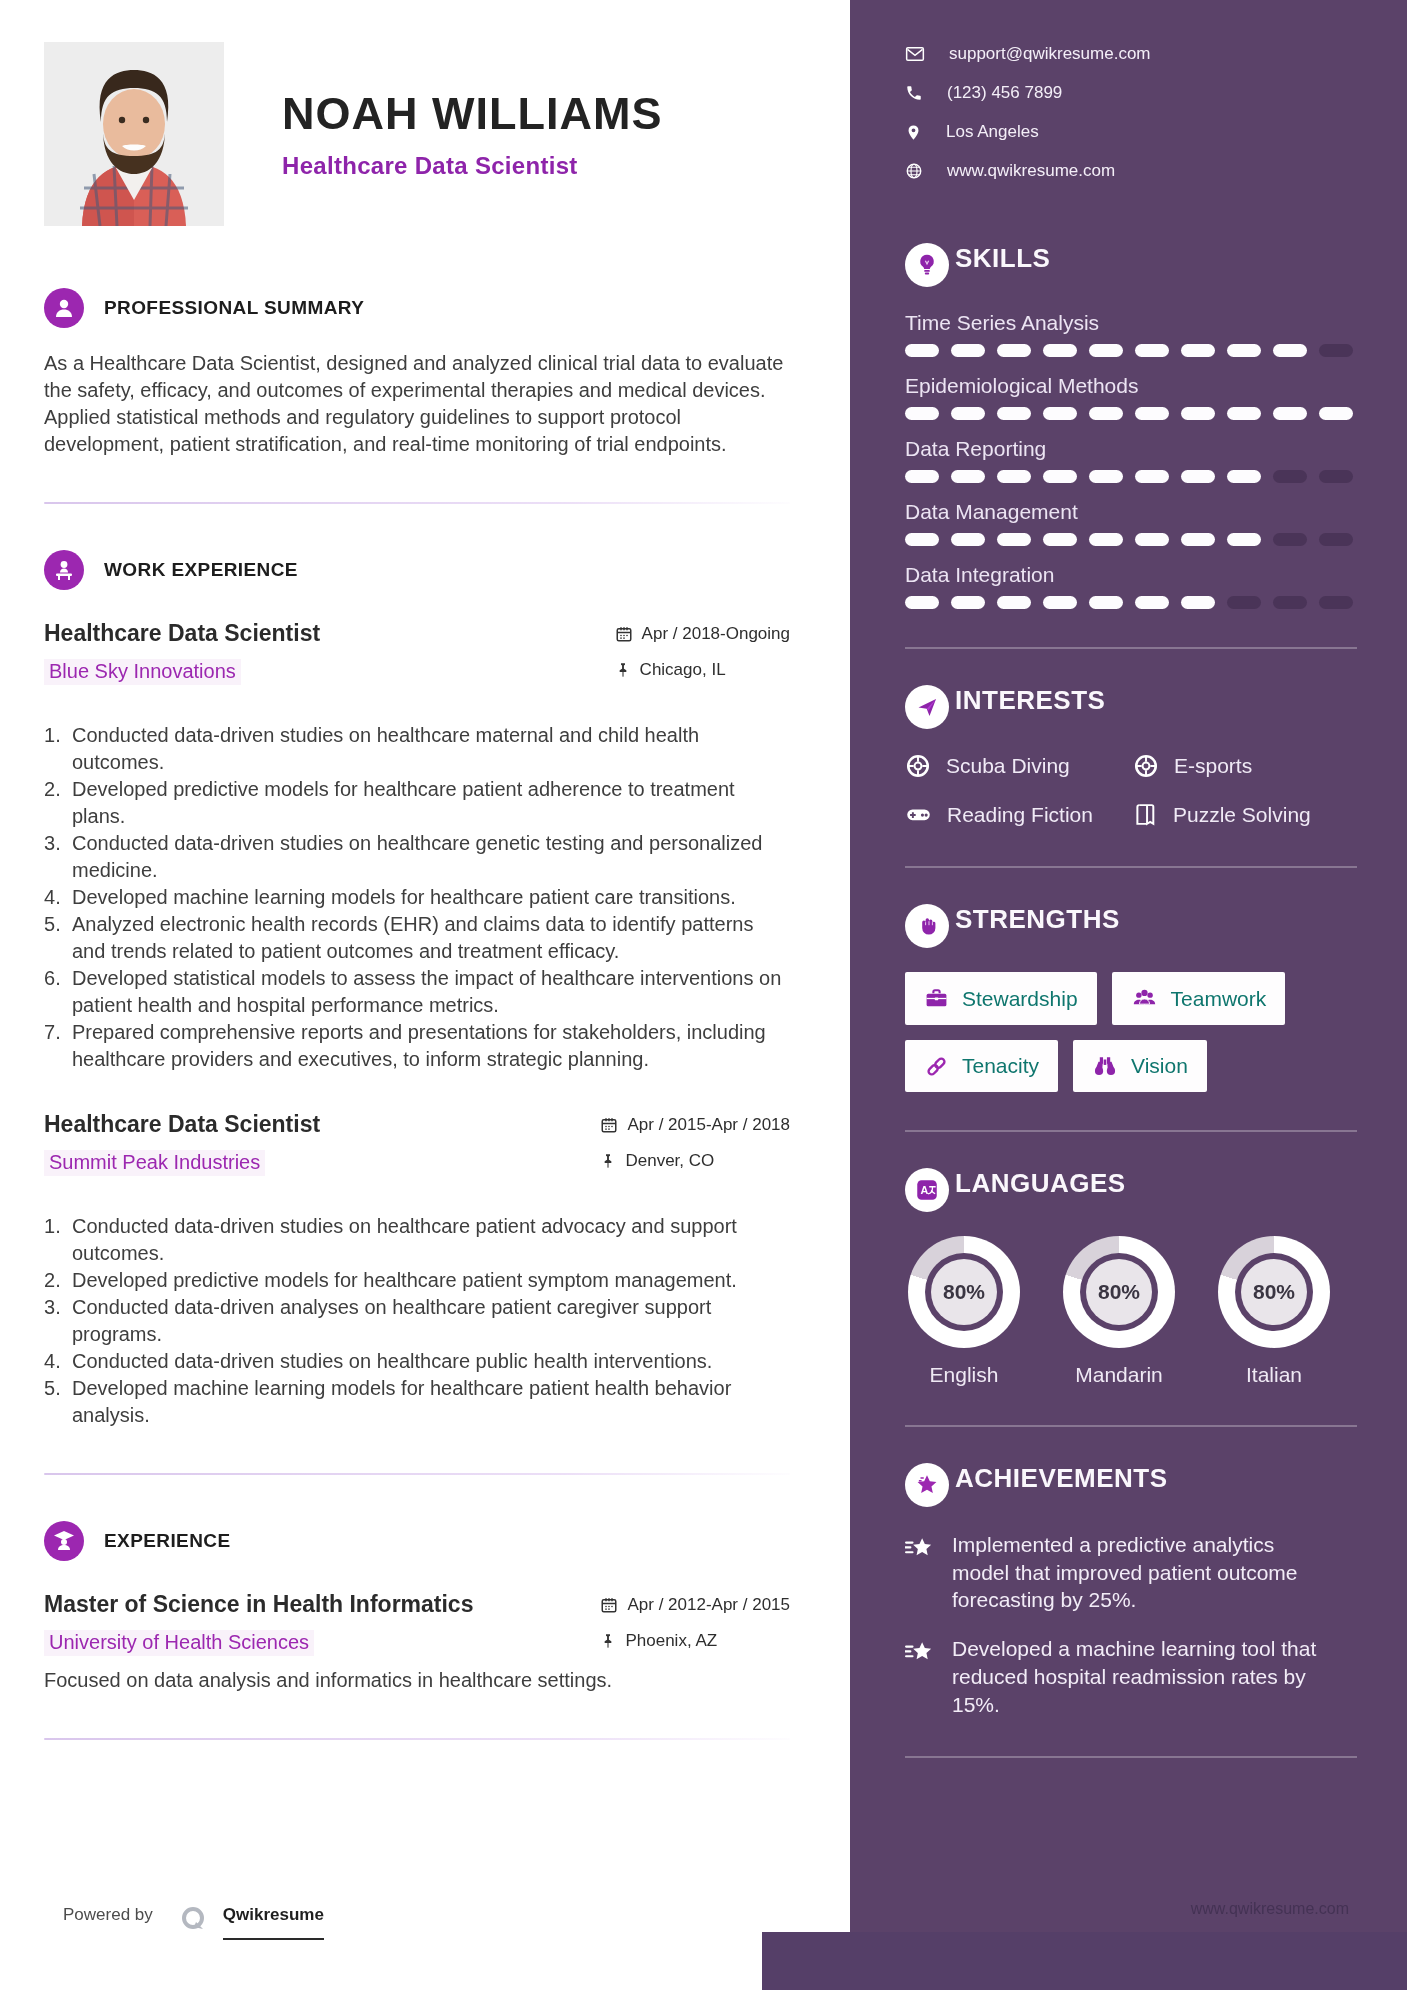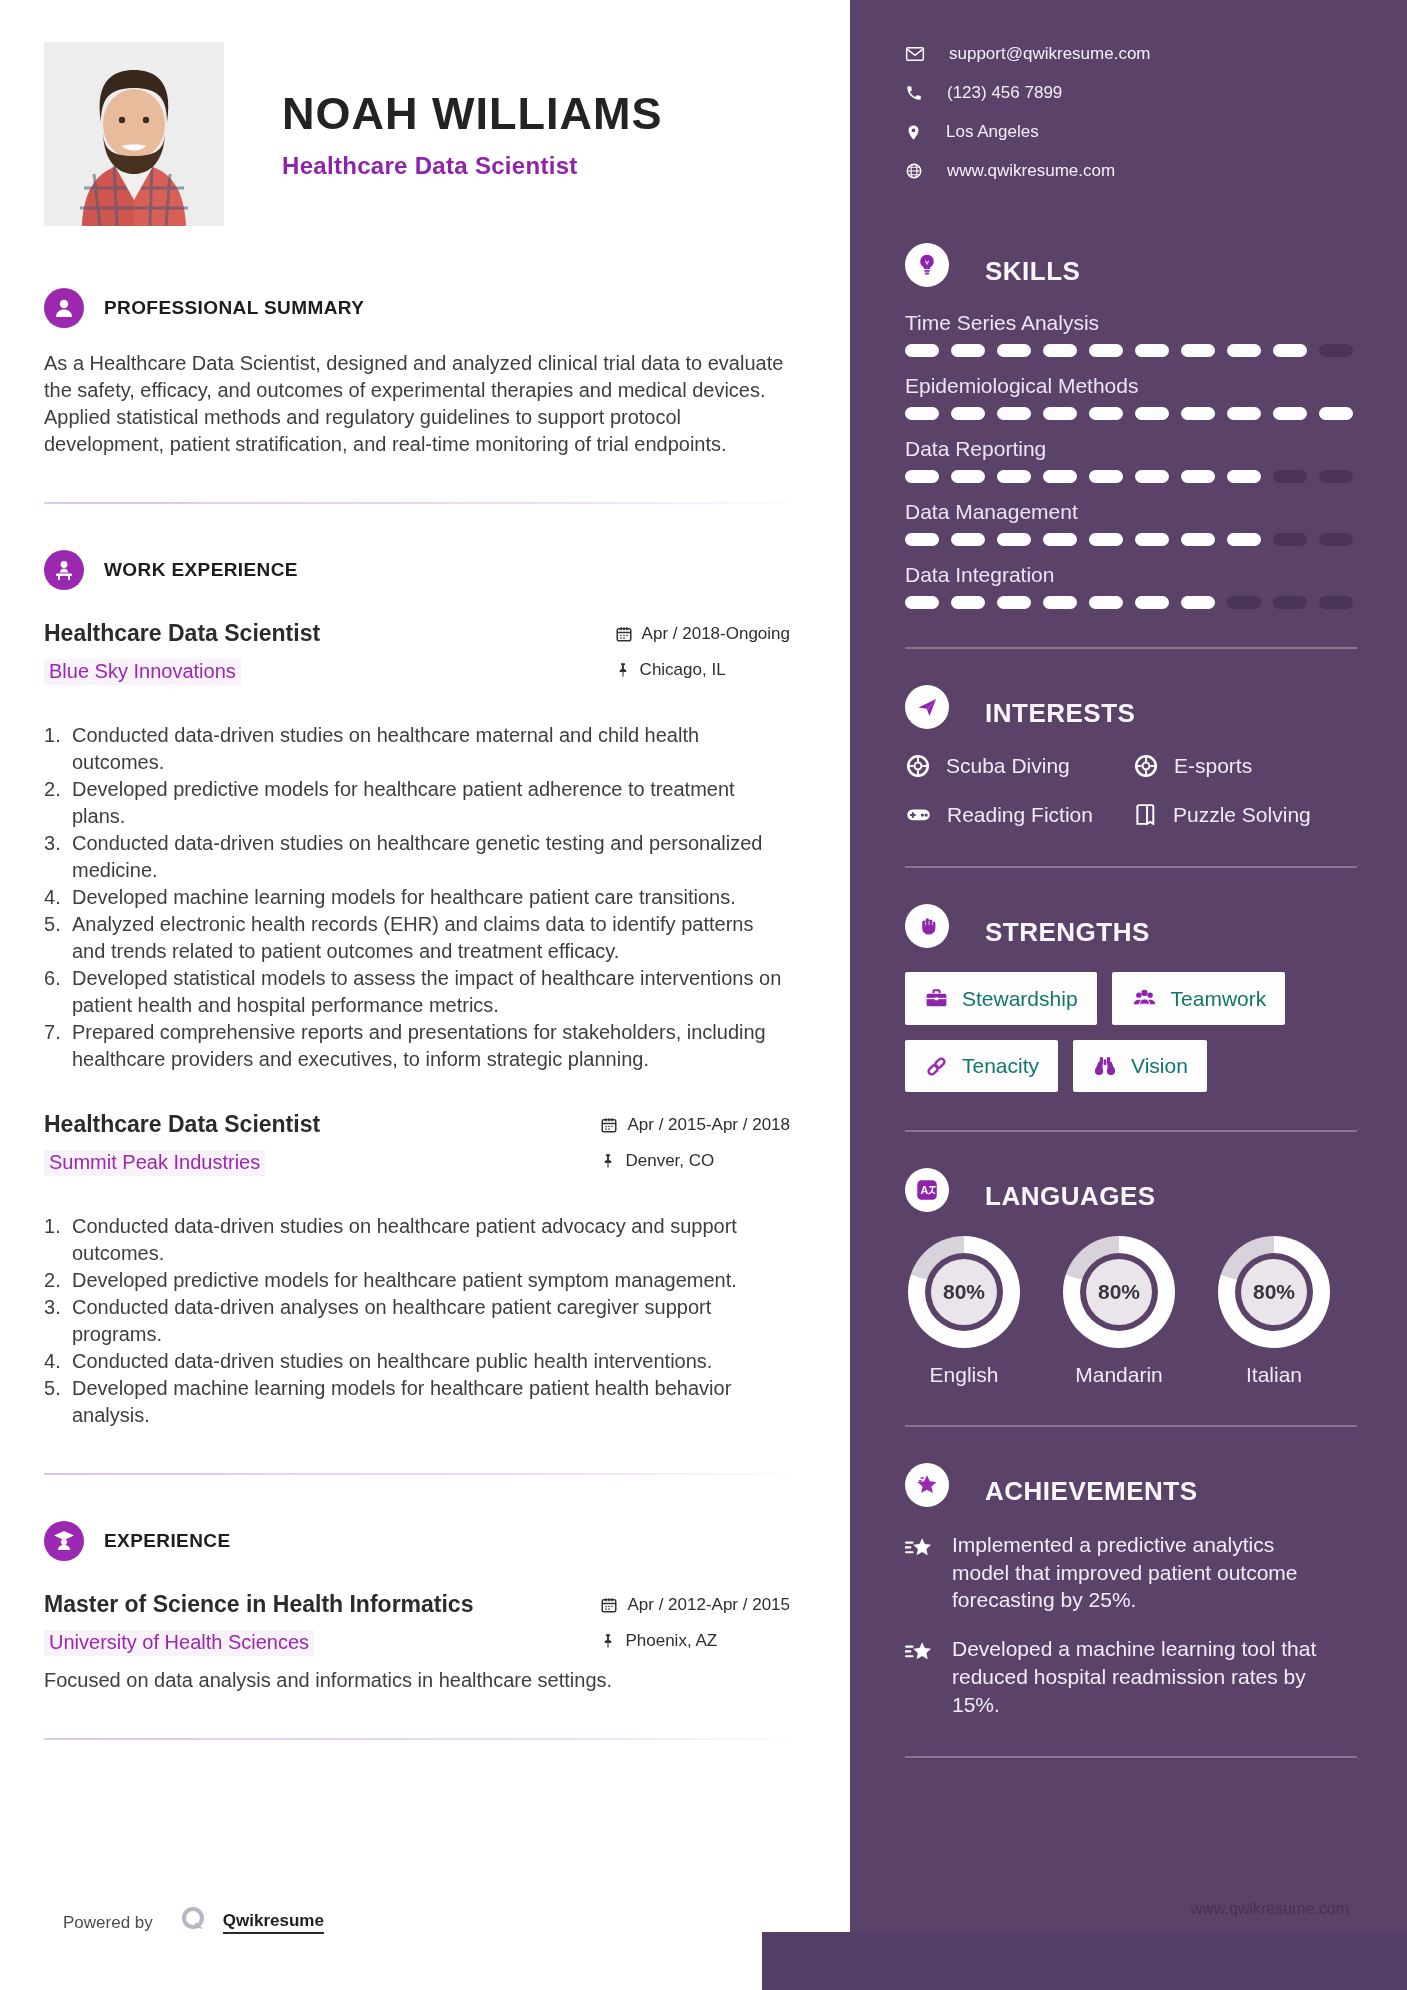--- a/index.html
+++ b/index.html
@@ -37,32 +37,32 @@
   .job-right { text-align:right; padding-top:4px; flex:0 0 auto; }
   .meta-row { display:flex; justify-content:flex-start; align-items:center; gap:9px; margin-bottom:16px; font-size:17px; color:#2e2e2e; }
   .meta-row svg { flex:0 0 auto; }
 
   ol.duties { counter-reset:item; margin:26px 0 0; padding:0; list-style:none; }
   ol.duties li { counter-increment:item; position:relative; padding-left:28px; font-size:20px; line-height:27px; color:#3e3e3e; }
   ol.duties li::before { content:counter(item) "."; position:absolute; left:0; color:#3e3e3e; }
 
   .edu-desc { margin-top:14px; }
 
-  .powered { position:absolute; left:63px; bottom:50px; display:flex; align-items:center; font-size:17px; color:#4c4c4c; }
+  .powered { position:absolute; left:63px; bottom:50px; display:flex; font-size:17px; color:#4c4c4c; }
   .powered .logo { margin:0 14px 0 26px; }
   .brand { color:#1f1f1f; font-weight:600; border-bottom:2px solid #2a2a2a; padding-bottom:1px; }
 
   
   .sidebar { flex:1; background:#5b4269; color:#fff; padding:44px 50px 0 55px; position:relative; }
 
   .contact { margin-bottom:62px; }
   .contact-row { display:flex; align-items:center; gap:24px; margin-bottom:19px; font-size:17px; color:#f4eff8; }
   .contact-row svg { flex:0 0 auto; }
 
-  .s-head { display:flex; align-items:flex-end; gap:36px; margin:0 0 24px; }
+  .s-head { display:flex; align-items:flex-start; gap:6px; margin:0 0 24px; }
   .s-head .circle { width:44px; height:44px; border-radius:50%; background:#ffffff; display:flex; align-items:center; justify-content:center; flex:0 0 auto; }
   .s-head h2 { margin:0; font-size:26px; font-weight:800; letter-spacing:0.5px; color:#faf7fc; }
 
   .skill { margin-bottom:17px; }
   .skill-name { font-size:21px; color:#ece4f3; margin-bottom:9px; }
   .skill-bar { display:flex; gap:12px; }
   .dash { width:34px; height:13px; border-radius:7px; background:#4a3458; display:inline-block; }
   .dash.filled { background:#fdfcfe; }
 
   .s-sep { height:2px; background:rgba(255,255,255,0.28); margin:38px 0 36px; }

